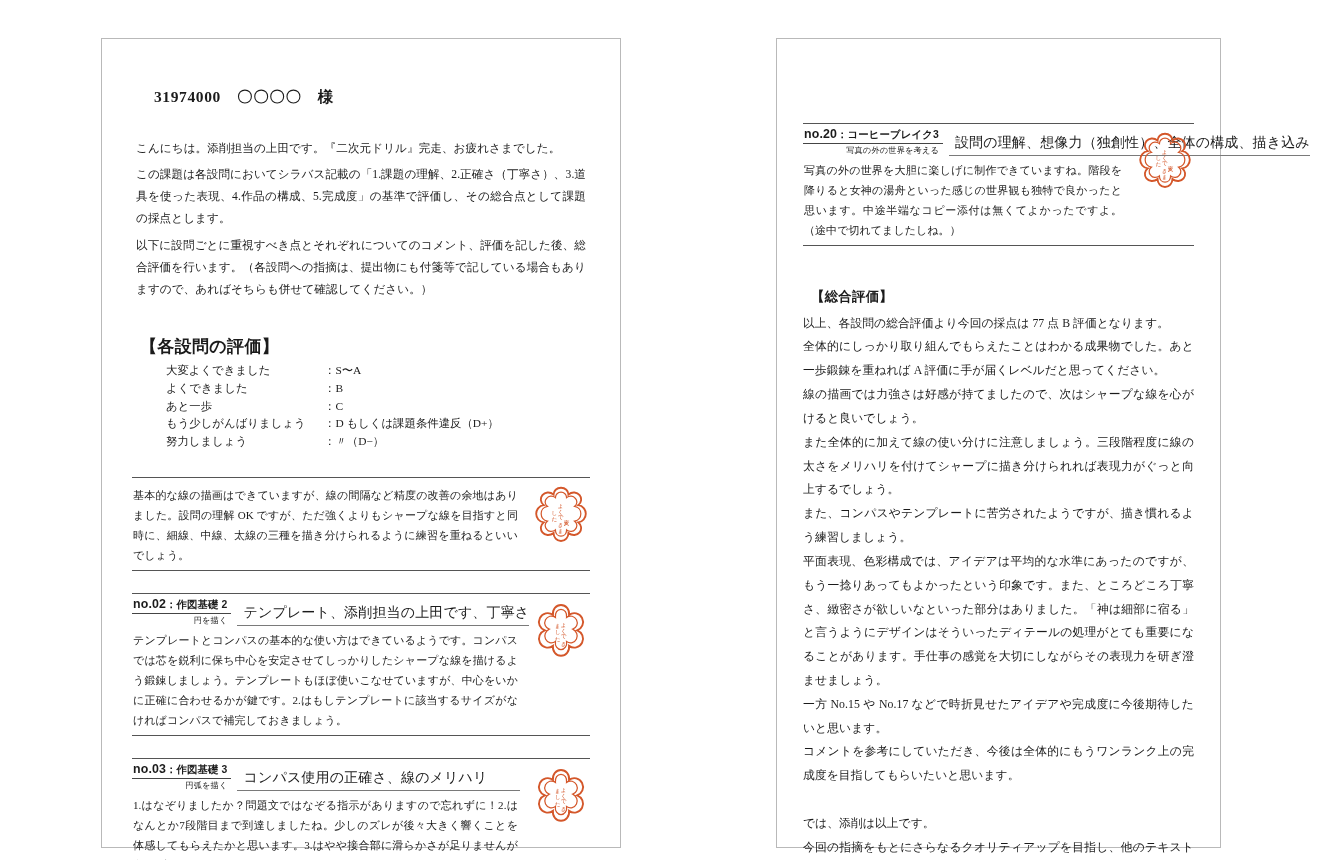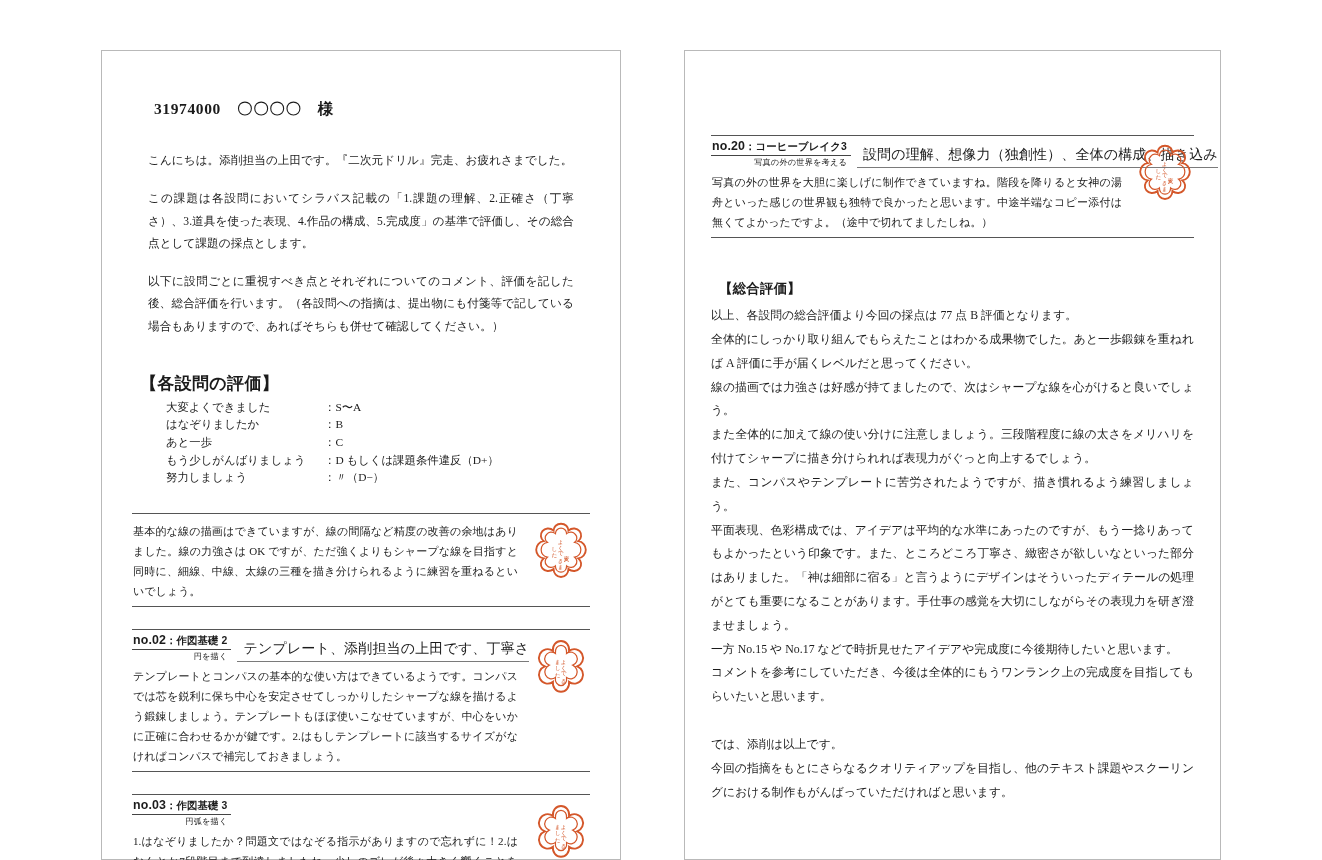--- a/index.html
+++ b/index.html
@@ -9,56 +9,56 @@
     background:#ffffff;
     font-family:"Liberation Serif","DejaVu Serif",serif;
     color:#1b1b1b;
     overflow:hidden;
     position:relative;
   }
   .spread{
     position:absolute;inset:0;
     display:flex;
     justify-content:space-between;
-    align-items:flex-end;
+    align-items:center;
     border-radius:26px;
   }
   .page{
     background:#ffffff;
     border:1px solid #b9b9b9;
     box-sizing:border-box;
     position:relative;
   }
   .page-left{
     width:520px;height:810px;
     margin-left:101px;margin-top:25px;
     padding:26px 30px 0 30px;
   }
   .page-right{
-    width:537px;height:810px;
+    width:445px;height:810px;
     margin-right:101px;margin-top:25px;
     padding:26px 26px 0 26px;
   }
 
   
   .addressee{
     font-size:15.5px;
     font-weight:700;
     letter-spacing:.04em;
     margin:22px 0 0 22px;
     white-space:pre;
   }
   .intro{
     margin:30px 0 0 0;
     font-size:11.6px;
     line-height:1.92;
     letter-spacing:.005em;
     text-align:justify;
   }
-  .intro p{margin:16px;}
+  .intro p{margin:4px;}
 
   
   .legend-title{
     margin:34px 0 4px 8px;
     font-size:17px;
     font-weight:700;
     letter-spacing:.02em;
   }
   .legend{
     margin:0 0 0 34px;
@@ -189,40 +189,40 @@
       <p>以下に設問ごとに重視すべき点とそれぞれについてのコメント、評価を記した後、総合評価を行います。（各設問への指摘は、提出物にも付箋等で記している場合もありますので、あればそちらも併せて確認してください。）</p>
     </div>
 
     <div class="legend-title">【各設問の評価】</div>
     <div class="legend">
       <div class="legend-row">
         <span class="lbl">大変よくできました</span>
         <span class="val">：S〜A</span>
       </div>
       <div class="legend-row">
-        <span class="lbl">はなぞりましたか</span>
+        <span class="lbl">よくできました</span>
         <span class="val">：B</span>
       </div>
       <div class="legend-row">
         <span class="lbl">あと一歩</span>
         <span class="val">：C</span>
       </div>
       <div class="legend-row">
         <span class="lbl">もう少しがんばりましょう</span>
         <span class="val">：D もしくは課題条件違反（D+）</span>
       </div>
       <div class="legend-row">
         <span class="lbl">努力しましょう</span>
         <span class="val">：〃（D−）</span>
       </div>
     </div>
 
     <div class="qblock first">
       <div class="qbody">
-        <p>基本的な線の描画はできていますが、線の間隔など精度の改善の余地はありました。線の力強さは OK ですが、ただ強くよりもシャープな線を目指すと同時に、細線、中線、太線の三種を描き分けられるように練習を重ねるといいでしょう。</p>
+        <p>基本的な線の描画はできていますが、線の間隔など精度の改善の余地はありました。設問の理解 OK ですが、ただ強くよりもシャープな線を目指すと同時に、細線、中線、太線の三種を描き分けられるように練習を重ねるといいでしょう。</p>
       </div>
       <div class="stamp">
         <svg viewBox="0 0 100 100" aria-hidden="true">
           <path d="M50 6 C57 6 62 11 62 17 C68 12 76 13 80 18 C84 23 83 30 78 34 C85 35 90 41 90 48 C90 55 85 61 78 62 C83 66 84 73 80 78 C76 83 68 84 62 79 C62 86 57 92 50 92 C43 92 38 86 38 79 C32 84 24 83 20 78 C16 73 17 66 22 62 C15 61 10 55 10 48 C10 41 15 35 22 34 C17 30 16 23 20 18 C24 13 32 12 38 17 C38 11 43 6 50 6 Z" fill="none" stroke="#d4572a" stroke-width="3"></path>
           <path d="M50 13 C55 13 59 17 59 22 C64 18 70 19 73 23 C77 27 76 33 72 36 C78 37 82 42 82 48 C82 54 78 59 72 60 C76 63 77 69 73 73 C70 77 64 78 59 74 C59 80 55 84 50 84 C45 84 41 80 41 74 C36 78 30 77 27 73 C23 69 24 63 28 60 C22 59 18 54 18 48 C18 42 22 37 28 36 C24 33 23 27 27 23 C30 19 36 18 41 22 C41 17 45 13 50 13 Z" fill="none" stroke="#d4572a" stroke-width="2"></path>
         </svg>
         <span class="stext">
             <span>大変
 よくできま
 した。</span>
@@ -252,20 +252,21 @@
           </span>
       </div>
     </div>
 
     <div class="qblock">
       <div class="qhead">
         <div class="qlabel-wrap">
           <span class="qlabel"><b>no.03</b><span class="small">：作図基礎 3</span></span>
           <span class="qsub">円弧を描く</span>
         </div>
+        <div class="qcriteria">コンパス使用の正確さ、線のメリハリ</div>
       </div>
       <div class="qbody">
         <p>1.はなぞりましたか？問題文ではなぞる指示がありますので忘れずに！2.はなんとか7段階目まで到達しましたね。少しのズレが後々大きく響くことを体感してもらえたかと思います。3.はやや接合部に滑らかさが足りませんが良いプロポーションの卵型が描けています。なお、こういった作図では、最終的に必要な線（例えば、たまご型の輪郭）はしっかりと、最終的に不要となる補助線等はごく薄く描けば消さなくていいですよ。イメージとしてはコピーした際に前者だけが残るよう感じです。</p>
       </div>
       <div class="stamp">
         <svg viewBox="0 0 100 100" aria-hidden="true">
           <path d="M50 8 C58 8 64 15 63 24 C70 19 80 21 84 29 C88 37 84 46 76 49 C84 52 88 61 84 69 C80 77 70 79 63 74 C64 83 58 90 50 90 C42 90 36 83 37 74 C30 79 20 77 16 69 C12 61 16 52 24 49 C16 46 12 37 16 29 C20 21 30 19 37 24 C36 15 42 8 50 8 Z" fill="none" stroke="#d4572a" stroke-width="3"></path>
           <path d="M50 15 C56 15 60 21 59 28 C65 24 72 26 75 32 C78 38 75 45 69 47 C75 50 78 57 75 63 C72 69 65 71 59 67 C60 74 56 80 50 80 C44 80 40 74 41 67 C35 71 28 69 25 63 C22 57 25 50 31 47 C25 45 22 38 25 32 C28 26 35 24 41 28 C40 21 44 15 50 15 Z" fill="none" stroke="#d4572a" stroke-width="2"></path>
         </svg>
         <span class="stext">

